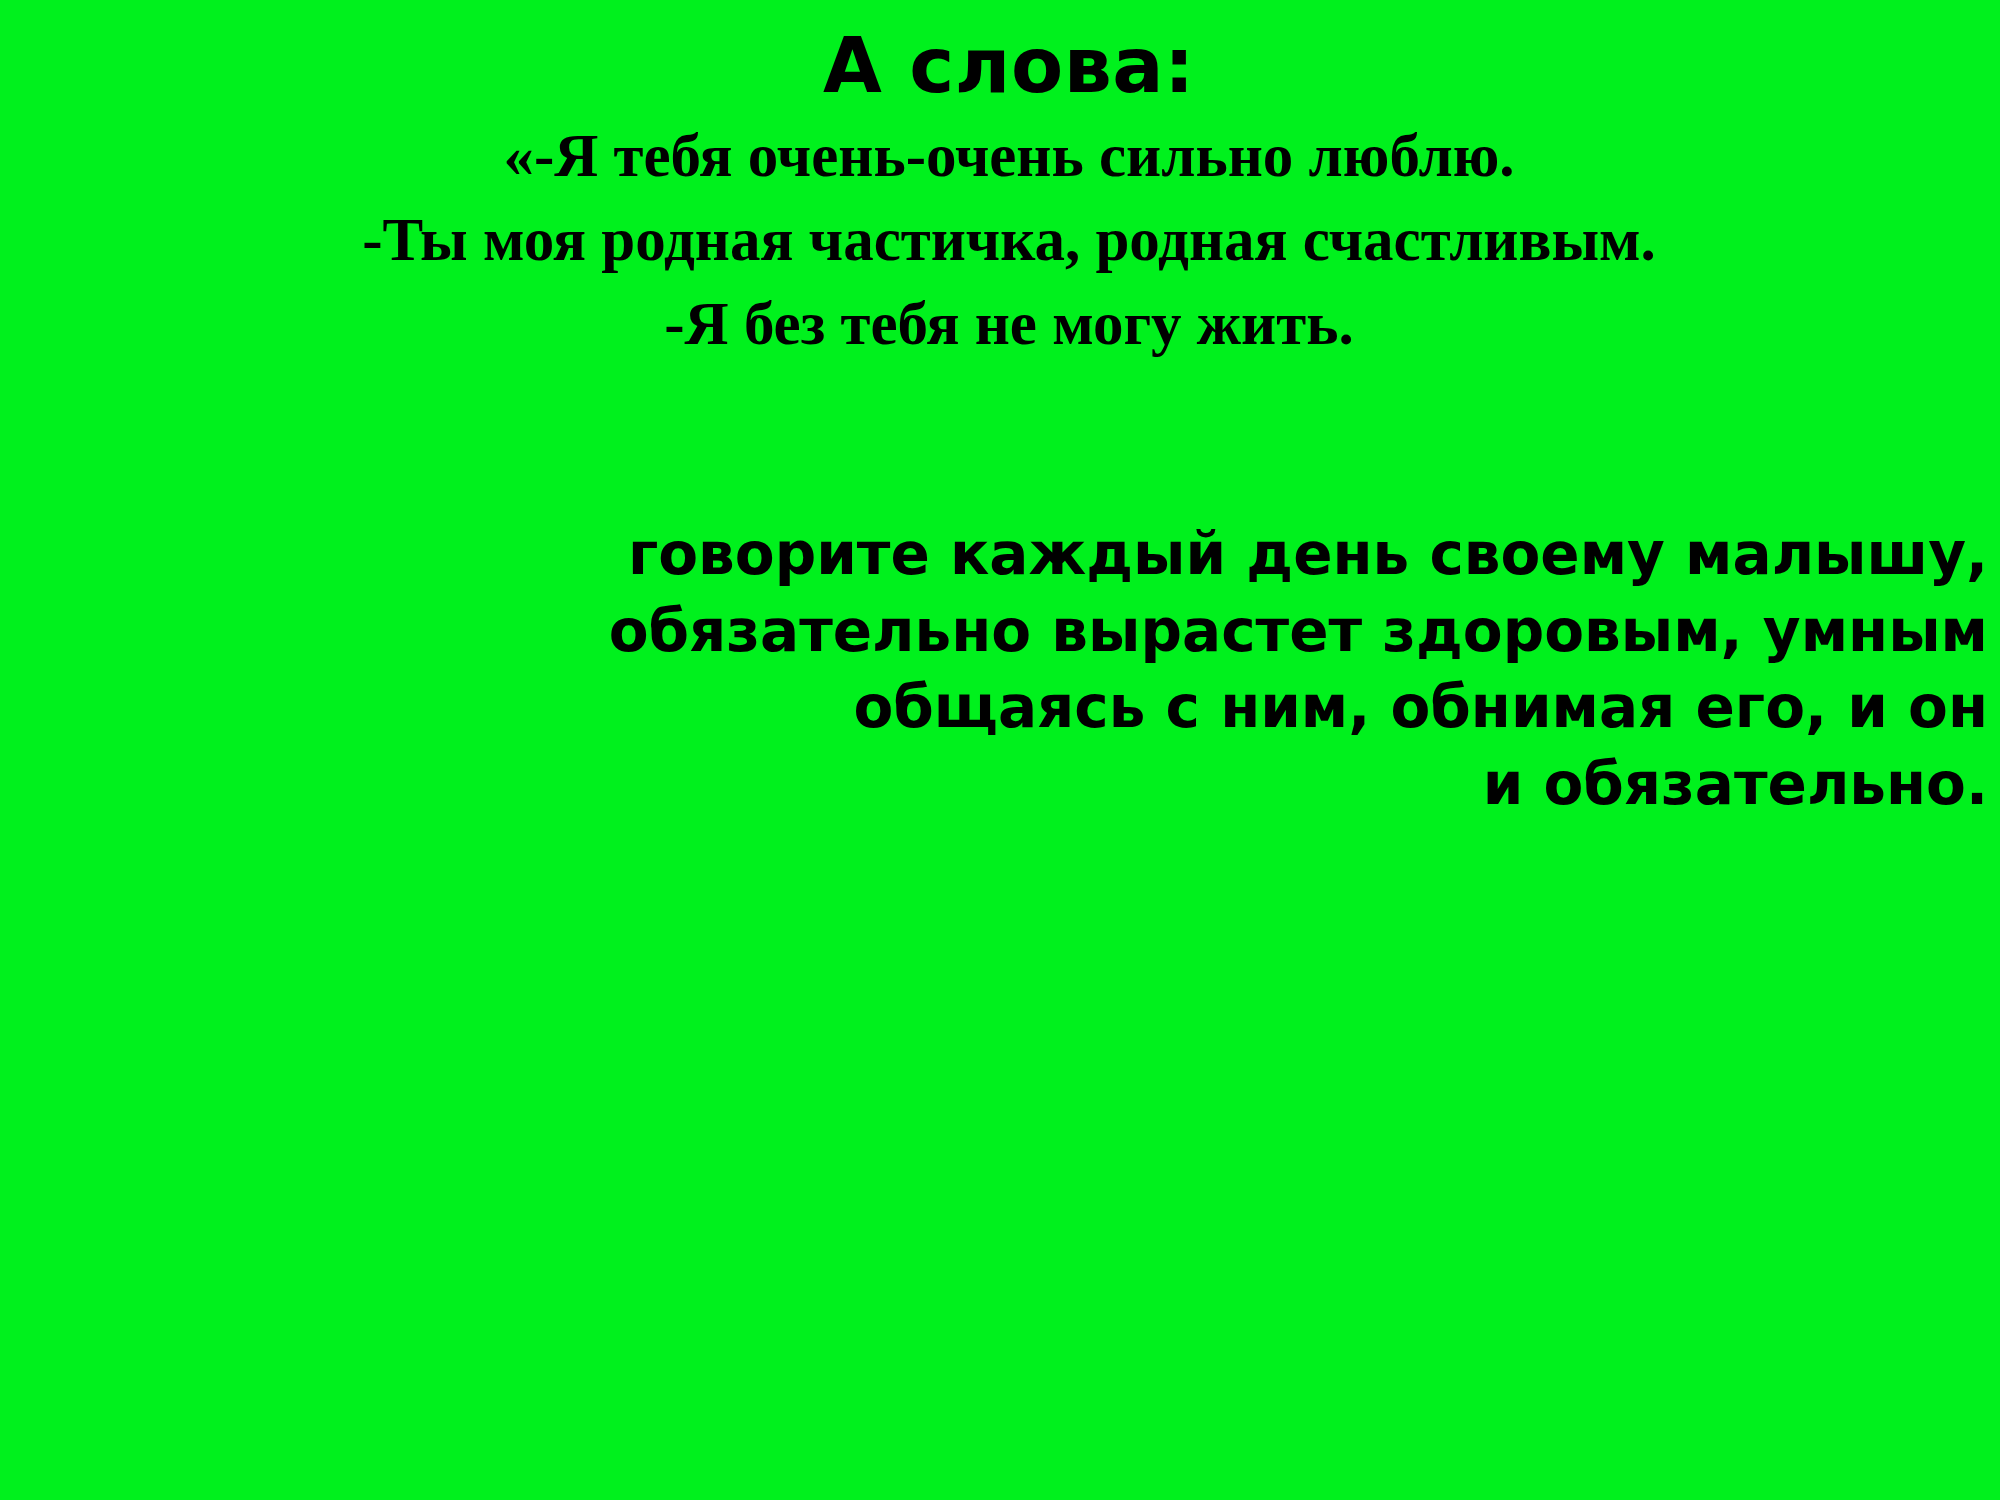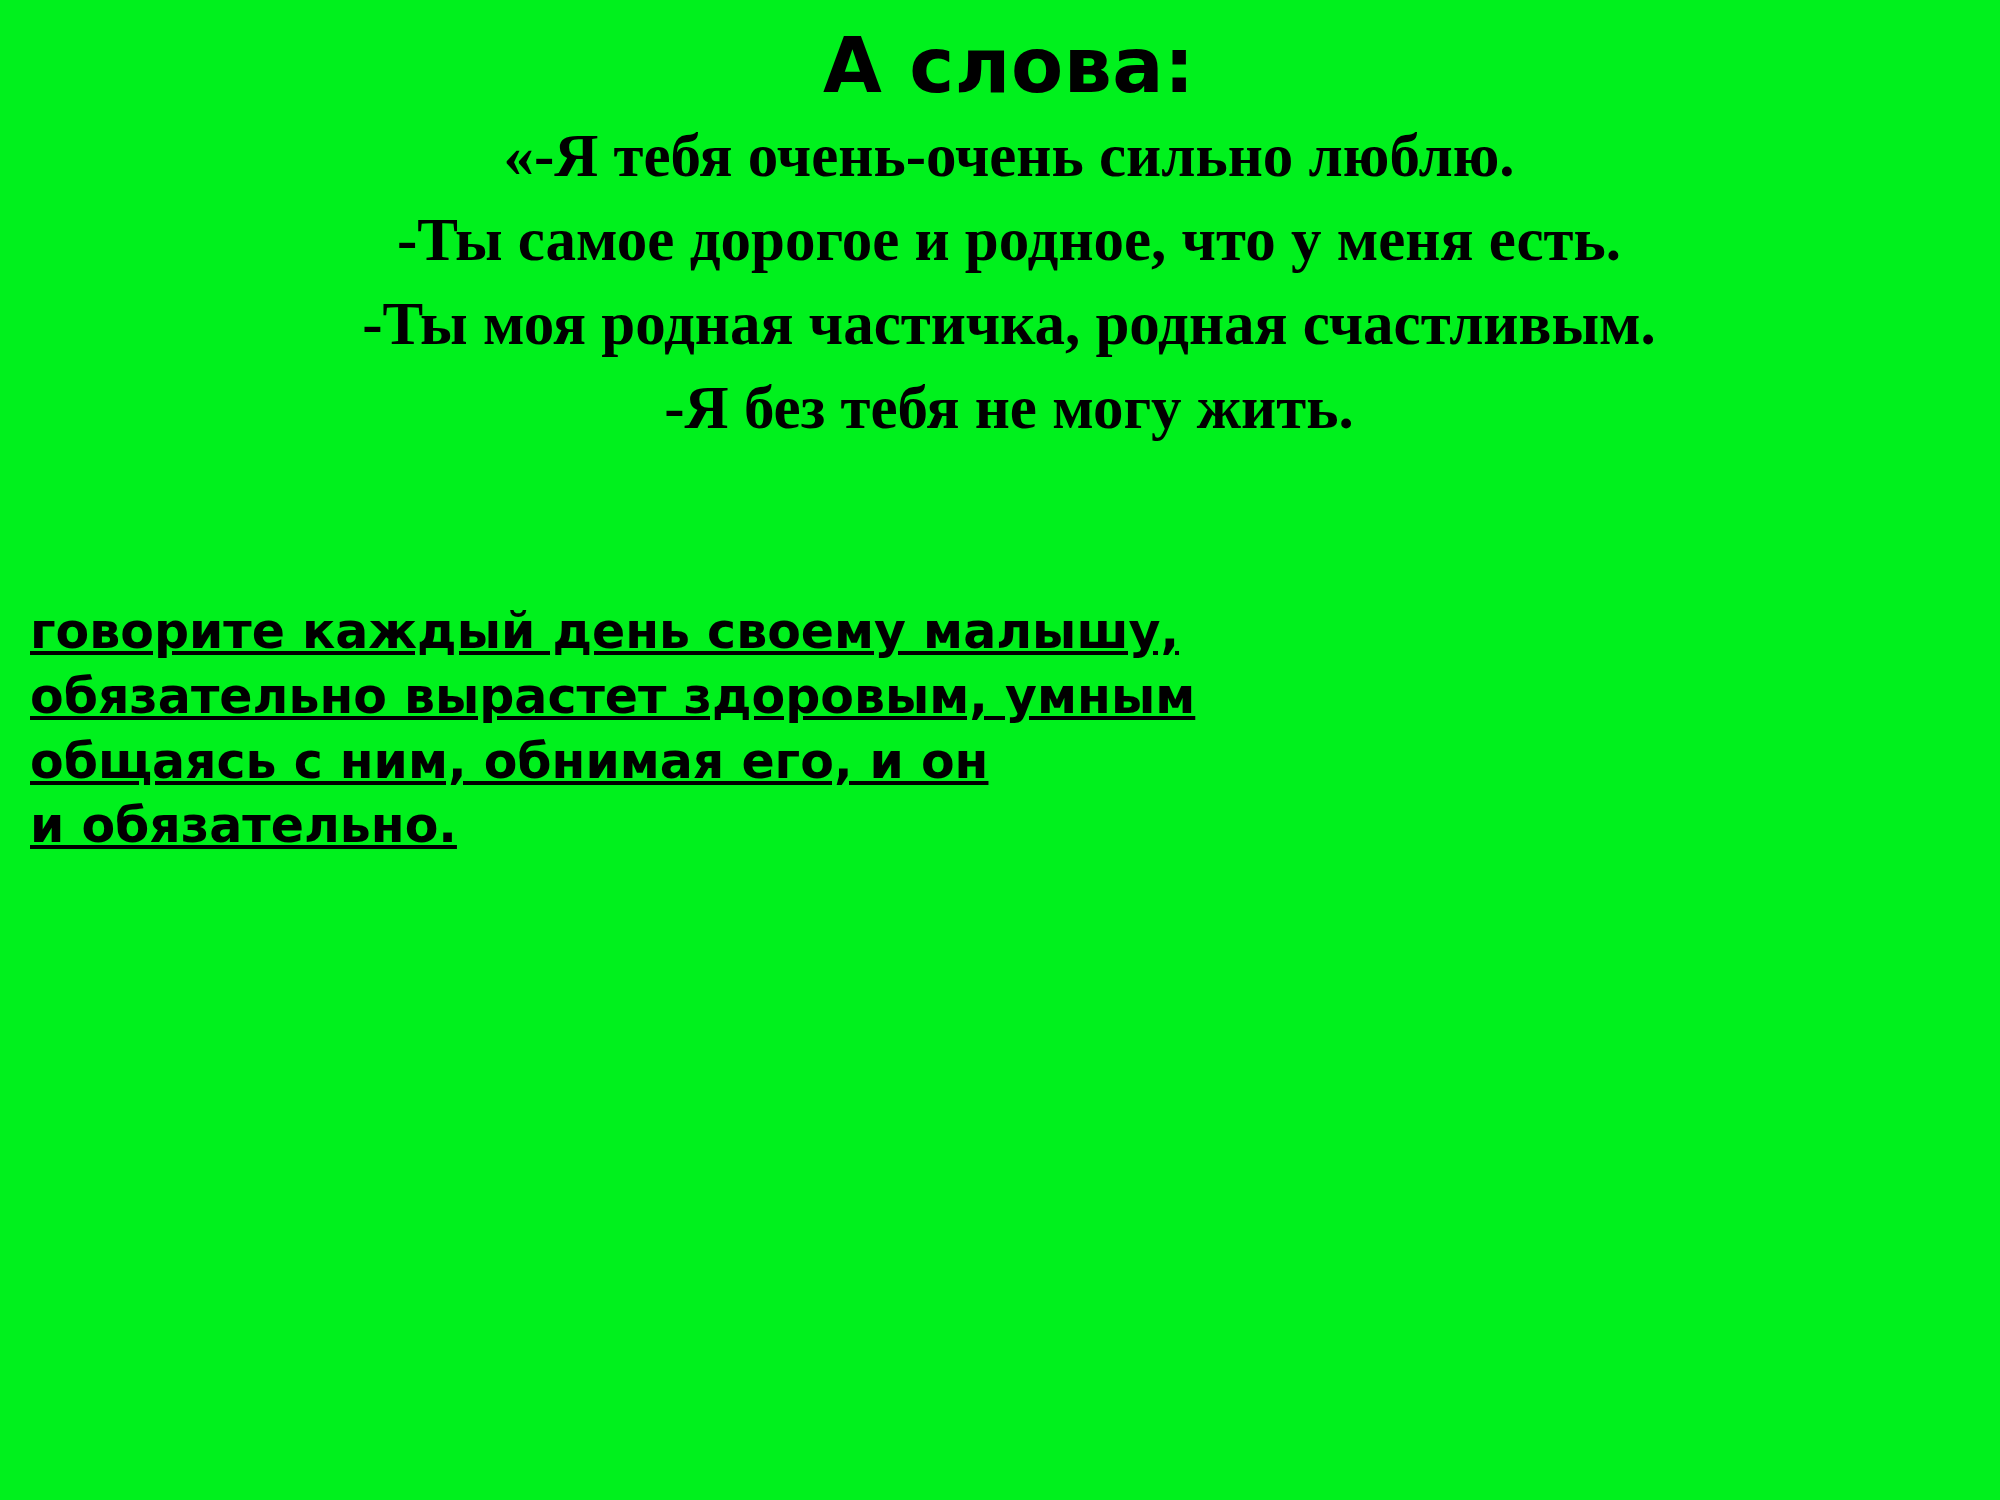--- a/index.html
+++ b/index.html
@@ -45,38 +45,36 @@
     font-family: Liberation Serif, serif;
   }
   .gap {
     height: 150px;
   }
   .closing-block {
     width: 100%;
     text-align: center;
   }
   .closing-line {
-    font-size: 49px;
+    font-size: 58px;
     font-weight: bold;
     line-height: 1.32;
-    text-align: left;
+    text-align: right;
     white-space: nowrap;
-    text-decoration: underline;
   }
 </style>
 </head>
 <body>
 
 <div class="slide">
 
   <div class="title">А слова:</div>
 
   <div class="quote-block">
     <div class="quote-line">«-Я тебя очень-очень сильно люблю.</div>
-    <div class="quote-line">-Ты самое дорогое и родное, что у меня есть.</div>
     <div class="quote-line">-Ты моя родная частичка, родная счастливым.</div>
     <div class="quote-line">-Я без тебя не могу жить.</div>
   </div>
 
   <div class="gap"></div>
 
   <div class="closing-block">
     <div class="closing-line">говорите каждый день своему малышу,</div>
     <div class="closing-line">обязательно вырастет здоровым, умным</div>
     <div class="closing-line">общаясь с ним, обнимая его,  и он</div>

